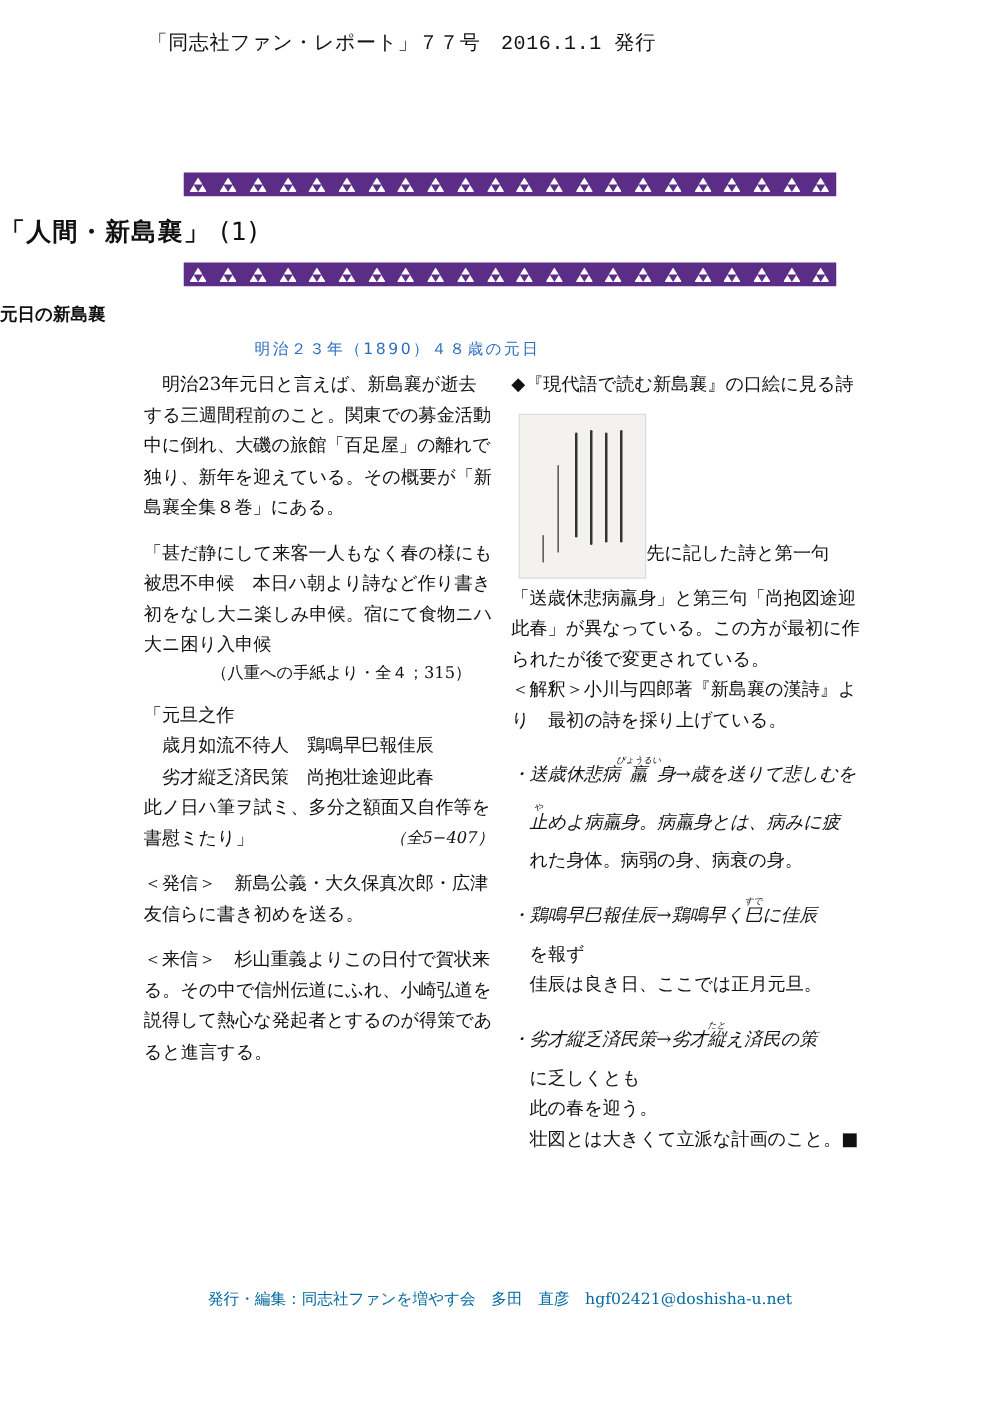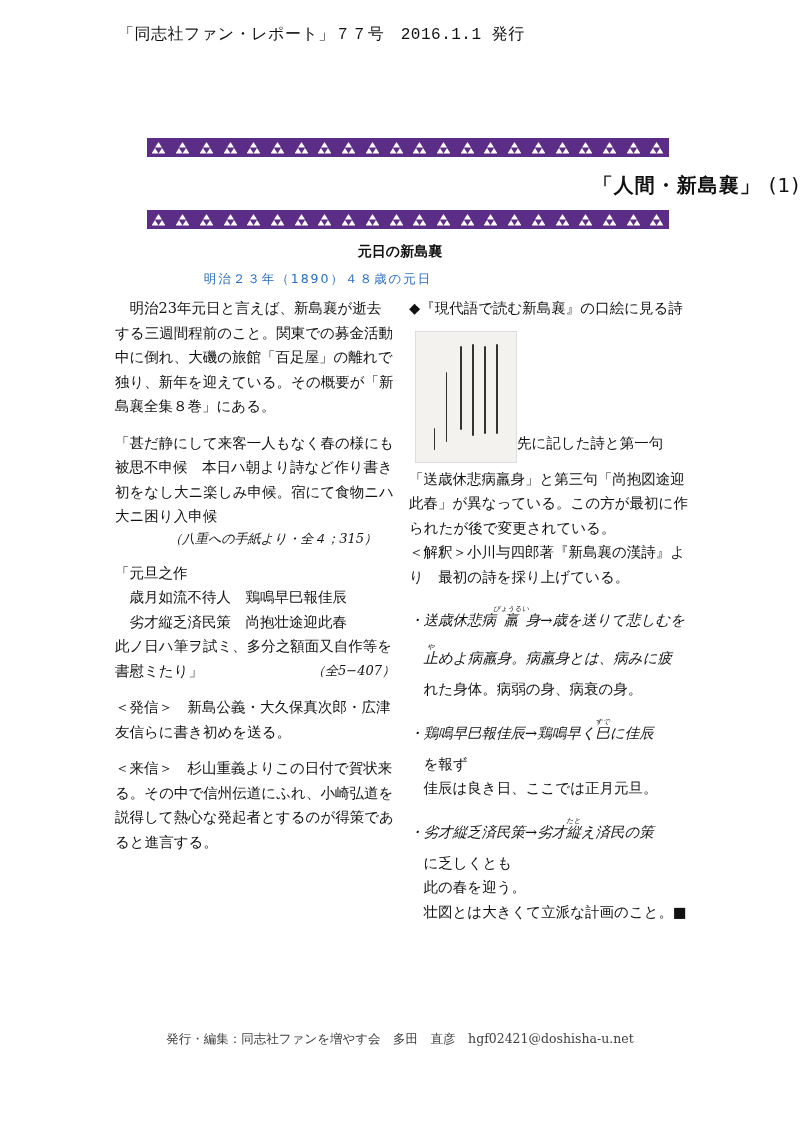--- a/index.html
+++ b/index.html
@@ -8,50 +8,50 @@
 
   .header-line { position: absolute; left: 118px; top: 24px; font-size: 16px; letter-spacing: 0.5px; font-family: Liberation Mono, monospace; }
 
   .band { position: absolute; left: 147px; width: 522px; height: 19px; background: #5b2d86;
           display: flex; justify-content: space-around; align-items: center; overflow: hidden; }
   .band.top { top: 138px; }
   .band.bottom { top: 210px; }
   .crest { width: 13px; height: 12px; position: relative; }
   .crest svg { width: 13px; height: 12px; display: block; }
 
-  .main-title { position: absolute; left: 0; width: 800px; top: 172px; text-align: right;
+  .main-title { position: absolute; left: 0; width: 800px; top: 172px; text-align: left;
                 font-size: 20px; font-weight: bold; letter-spacing: 1px;
                 font-family: "DejaVu Sans", "Liberation Sans", sans-serif; }
   .main-title .num { font-weight: normal; }
 
-  .subtitle { position: absolute; left: 0; width: 800px; top: 243px; text-align: center;
+  .subtitle { position: absolute; left: 0; width: 800px; top: 243px; text-align: left;
               font-size: 14px; font-weight: bold; font-family: "DejaVu Sans", "Liberation Sans", sans-serif; }
   .subsub { position: absolute; left: 0; width: 636px; top: 271px; text-align: center;
             font-size: 12.5px; color: #2b6dbf; letter-spacing: 2px;
             font-family: "DejaVu Sans", "Liberation Sans", sans-serif; }
 
   .col-left { position: absolute; left: 115px; top: 296px; width: 280px; font-size: 14.5px; line-height: 24.5px; }
   .col-right { position: absolute; left: 409px; top: 296px; width: 290px; font-size: 14.5px; line-height: 24.5px; }
 
   .p { margin: 0; }
   .indent1 { text-indent: 1em; }
   .gap { height: 12px; }
-  .cite { text-align: right; font-style: italic; font-size: 13px; line-height: 20px; padding-right: 18px; }
+  .cite { text-align: right; font-size: 13px; line-height: 20px; padding-right: 18px; }
   .pad1 { padding-left: 1em; }
   .inl-right { float: right; font-style: italic; font-size: 13px; }
 
   .img-box { width: 100px; height: 130px; margin: 10px 0 4px 6px; float: left;
              background: #f4f2ee; border: 1px solid #ddd; position: relative; }
   .img-box .stroke { position: absolute; background: #333; width: 2px; border-radius: 1px; }
 
   ruby rt { font-size: 7px; }
   .bigline { line-height: 38px; font-style: italic; }
 
   .footer { position: absolute; left: 0; width: 800px; top: 1031px; text-align: center;
-            font-size: 12.5px; color: #404040; }
+            font-size: 12.5px; color: #0369a1; }
 </style>
 </head>
 <body>
 
 <div class="header-line">「同志社ファン・レポート」７７号　2016.1.1 発行</div>
 
 <div class="band top" id="band-top">
     <span class="crest">
       <svg viewBox="0 0 13 12">
         <polygon points="6.5,0 10,5.5 3,5.5" fill="#fff"></polygon>

